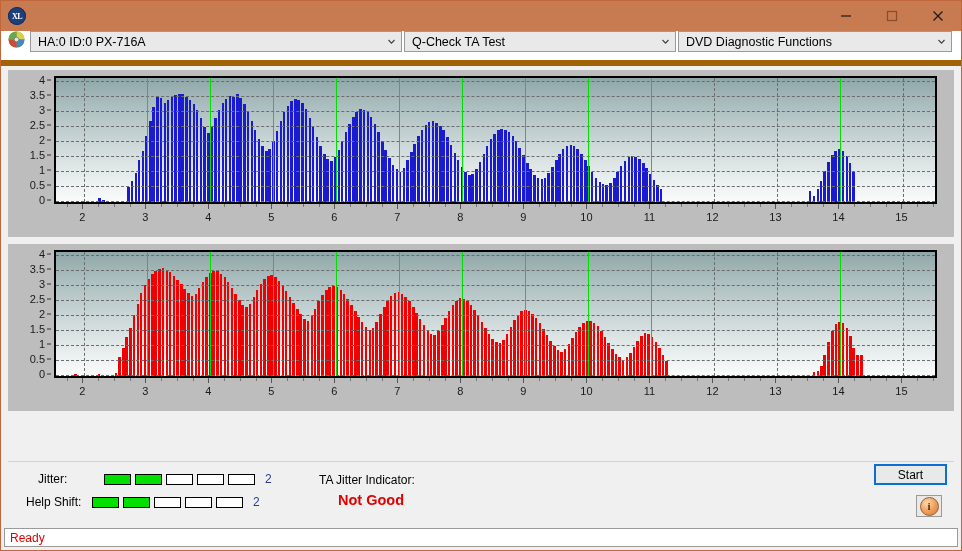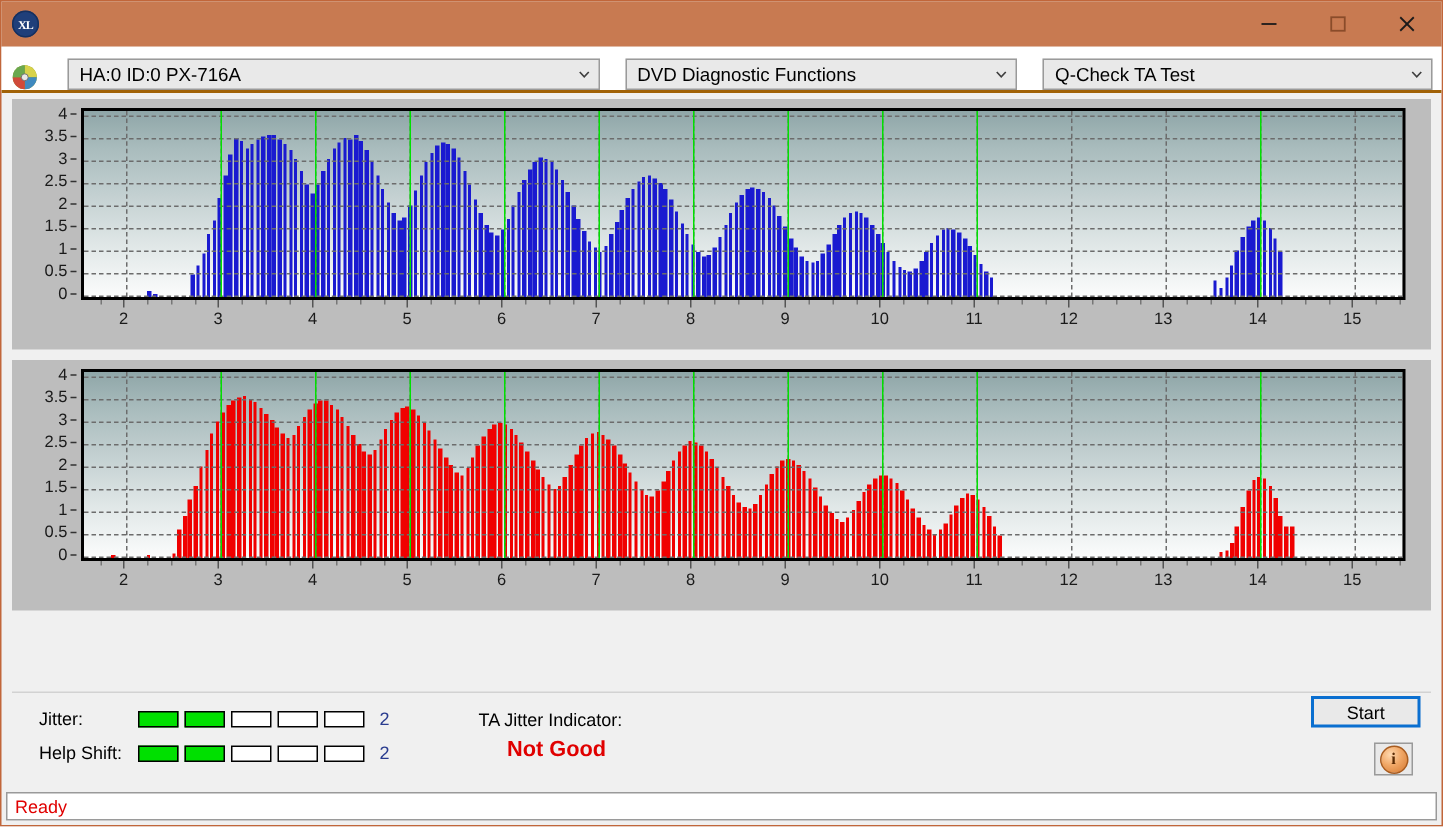--- a/index.html
+++ b/index.html
@@ -38,22 +38,22 @@
   }
   .win-btn svg{display:block;}
   
   .menubar{
     height:21px;background:#ffffff;display:flex;align-items:center;
     padding-left:8px;
   }
   .menu-item{padding:1px 9px;font-size:12.5px;color:#000;}
   
   .toolbar{
-    height:29px;background:#ffffff;display:flex;align-items:flex-end;
-    padding:0 6px;gap:17px;border-bottom:2px solid #a16207;
+    height:29px;background:#ffffff;display:flex;align-items:flex-start;
+    padding:0 6px;gap:2px;border-bottom:6px solid #a16207;
   }
   .disc-icon{width:17px;height:17px;flex:0 0 17px;margin-left:1px;margin-right:3px;}
   .combo{
     height:21px;background:#e9e9e9;border:1px solid #9a9a9a;
     display:flex;align-items:center;justify-content:space-between;
     box-sizing:border-box;padding:0 4px 0 7px;font-size:12.5px;color:#000;
   }
   .combo.c1{width:372px;}
   .combo.c2{width:274px;}
   .combo.c3{width:272px;}
@@ -173,30 +173,30 @@
       </svg>
     </span>
     <div class="combo c1">
       <span>HA:0 ID:0  PX-716A</span>
       <span class="chev">
         <svg width="11" height="11" viewBox="0 0 11 11">
             <polyline points="2.5,4 5.5,7.2 8.5,4" fill="none" stroke="#222" stroke-width="1.1"></polyline>
           </svg>
       </span>
     </div>
-    <div class="combo c2">
-      <span>DVD Diagnostic Functions</span>
+    <div class="combo c3">
+      <span>Q-Check TA Test</span>
       <span class="chev">
         <svg width="11" height="11" viewBox="0 0 11 11">
             <polyline points="2.5,4 5.5,7.2 8.5,4" fill="none" stroke="#222" stroke-width="1.1"></polyline>
           </svg>
       </span>
     </div>
-    <div class="combo c3">
-      <span>Q-Check TA Test</span>
+    <div class="combo c2">
+      <span>DVD Diagnostic Functions</span>
       <span class="chev">
         <svg width="11" height="11" viewBox="0 0 11 11">
             <polyline points="2.5,4 5.5,7.2 8.5,4" fill="none" stroke="#222" stroke-width="1.1"></polyline>
           </svg>
       </span>
     </div>
   </div>
 
   <div class="charts-wrap">
     <div class="chart-panel" id="chart0">
@@ -794,21 +794,21 @@
           <div class="xtick minor" style="left: 800.237px;"></div>
           <div class="xtick minor" style="left: 815.989px;"></div>
           <div class="xtick minor" style="left: 831.742px;"></div>
           <div class="xtick minor" style="left: 863.247px;"></div>
           <div class="xtick minor" style="left: 879px;"></div>
         </div>
     </div>
   </div>
 
   <div class="bottom">
-    <div class="meter-row" style="left:18px;top:10px;align-items:center;">
+    <div class="meter-row" style="left:30px;top:10px;align-items:center;">
       <span class="meter-label">Jitter:</span>
       <span class="segs" id="jitter-segs">
           <span class="seg on"></span>
           <span class="seg on"></span>
           <span class="seg"></span>
           <span class="seg"></span>
           <span class="seg"></span>
         </span>
       <span class="meter-val">2</span>
     </div>

